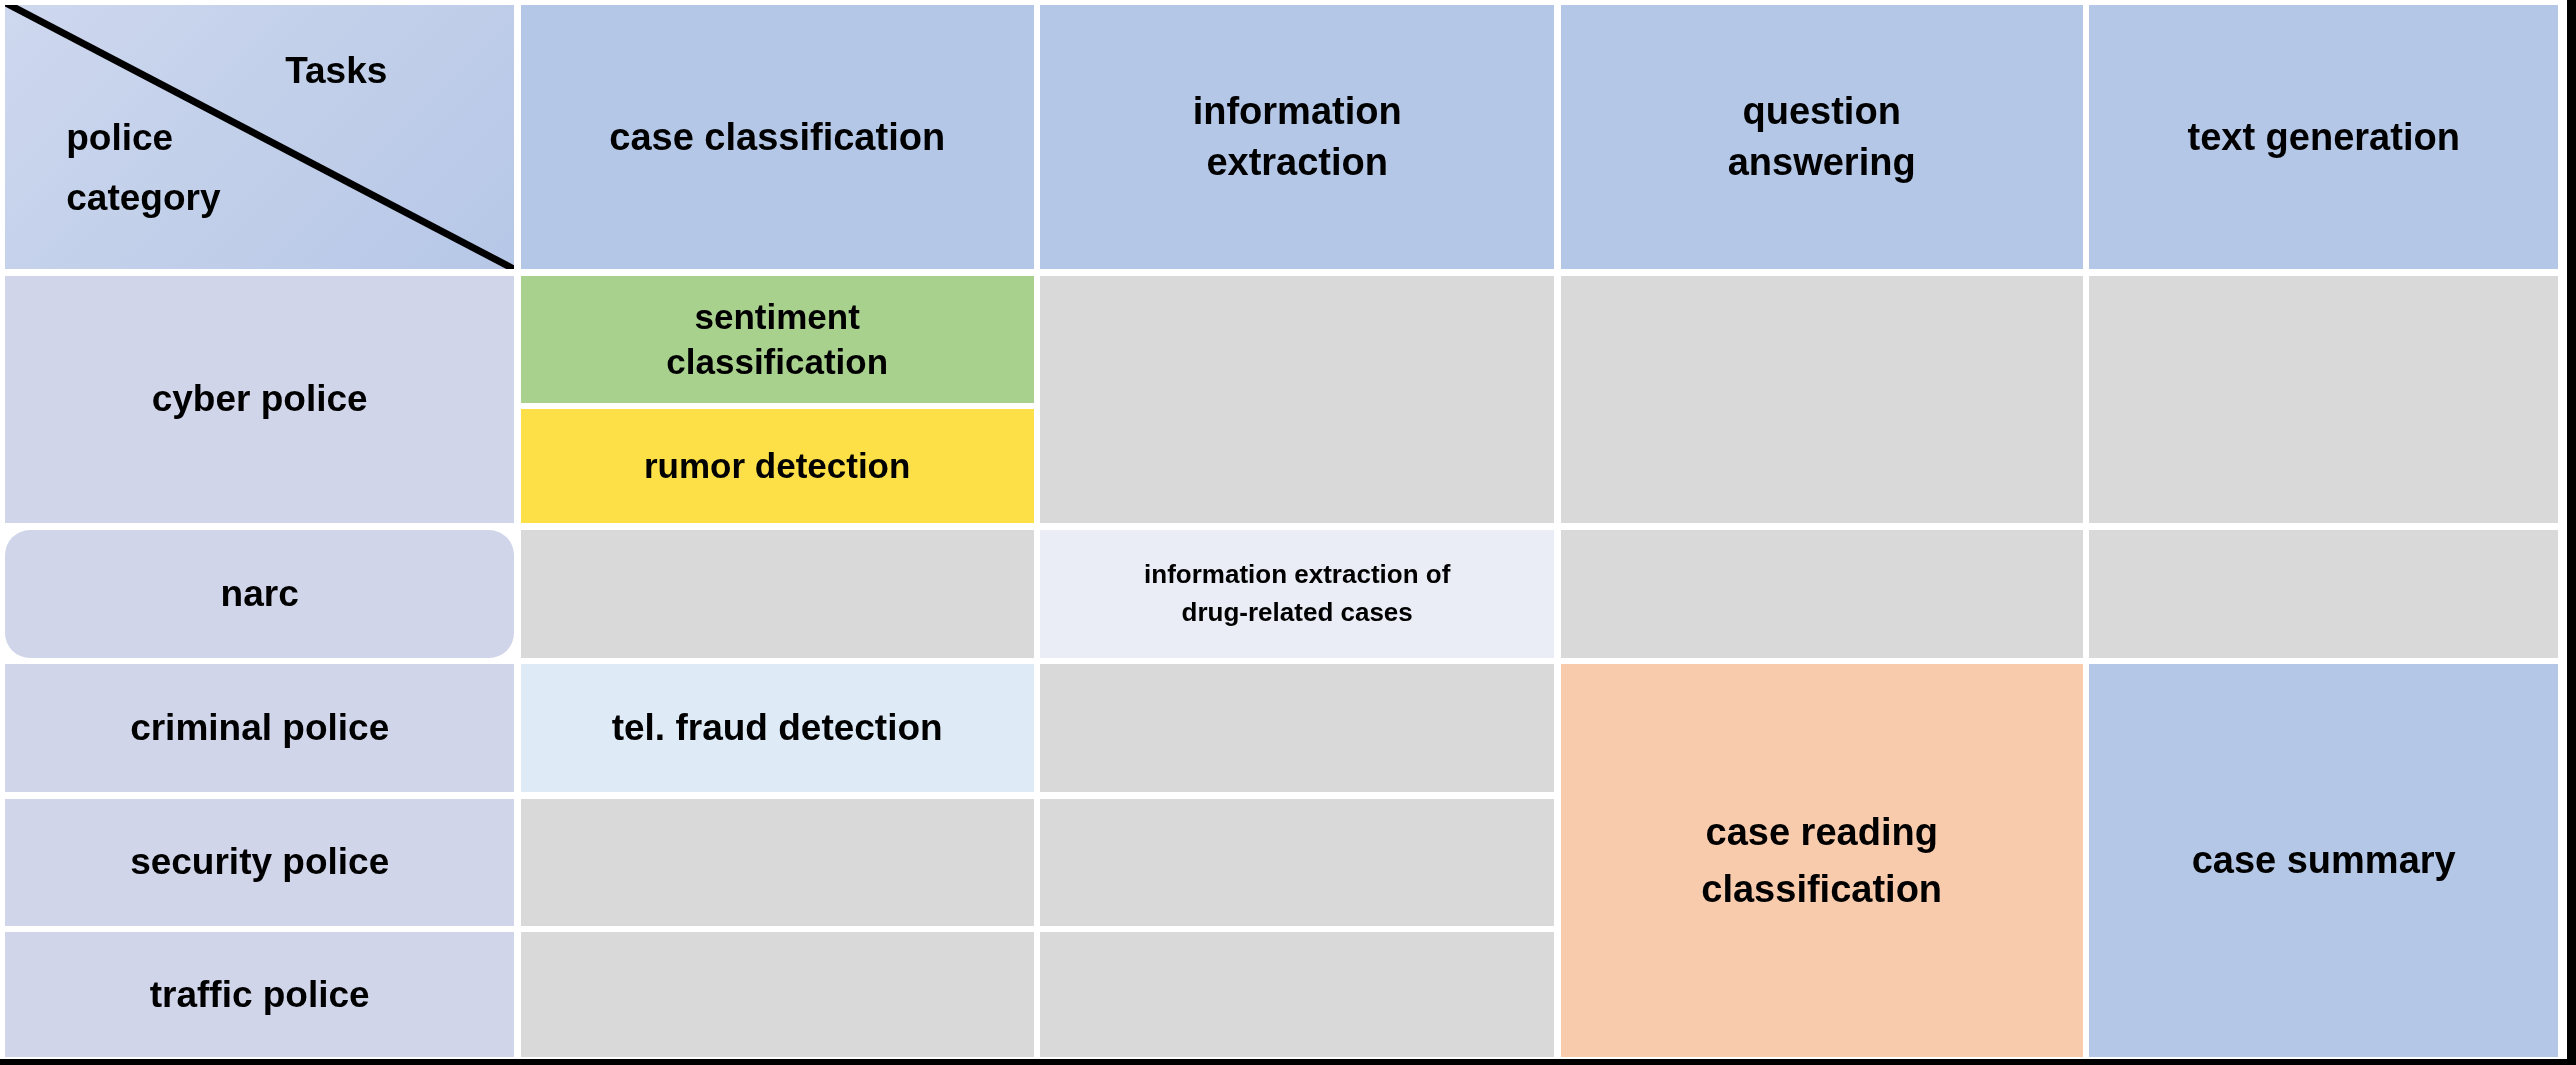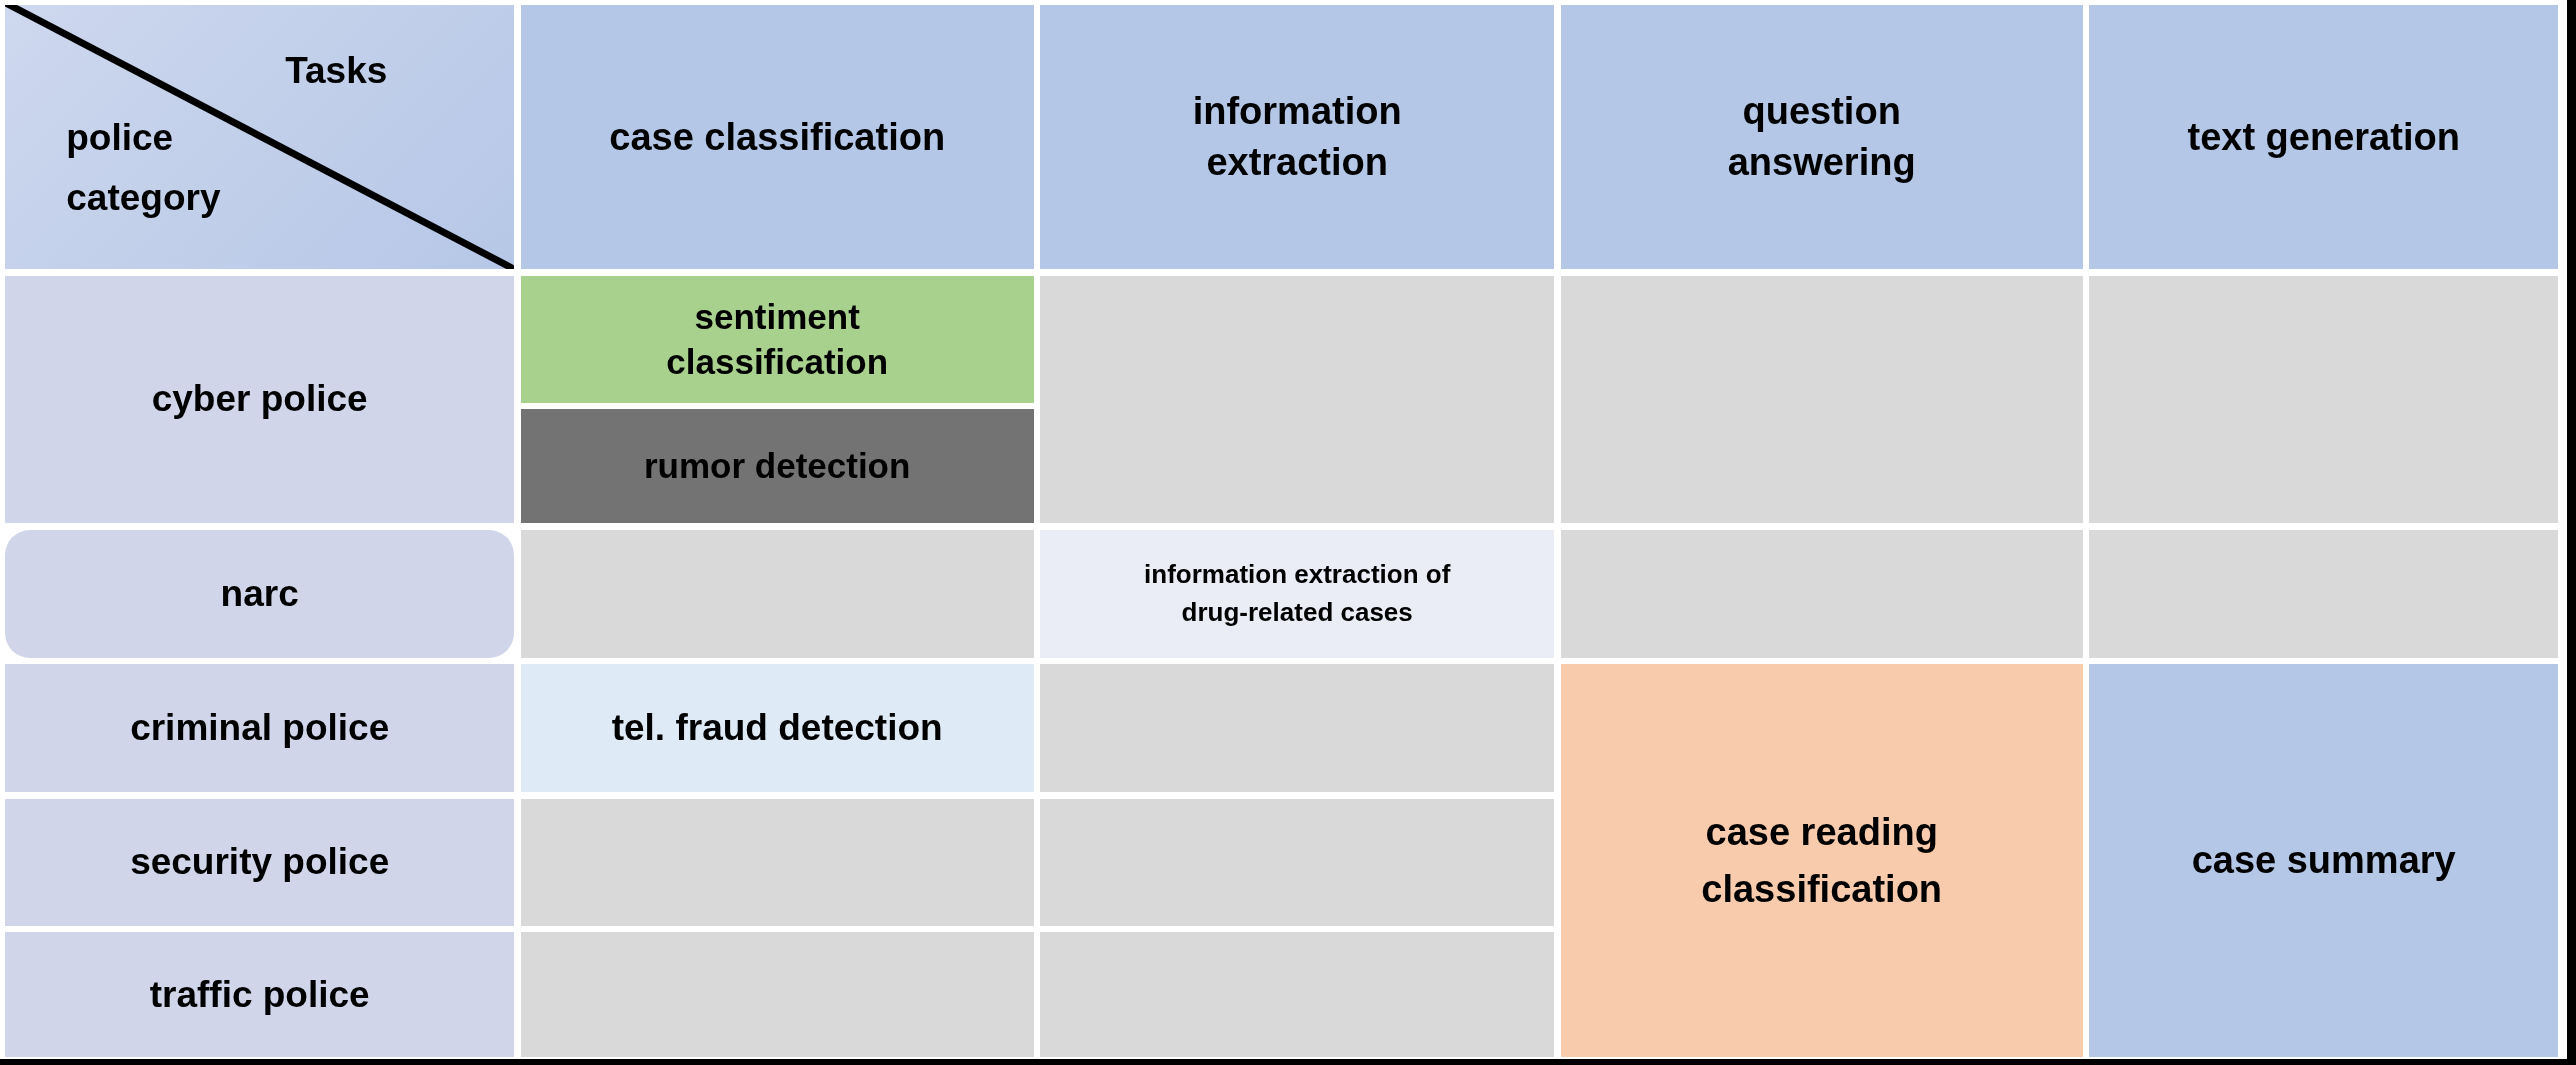--- a/index.html
+++ b/index.html
@@ -99,21 +99,21 @@
 
   .c-sentiment {
     background: #a9d18e;
     grid-column: 2; grid-row: 2;
     font-size: 35px;
     line-height: 1.3;
   }
   .c-sentiment span { max-width: 281px; }
 
   .c-rumor {
-    background: #737373;
+    background: #fde047;
     grid-column: 2; grid-row: 3;
     font-size: 35px;
   }
 
   .c-drug {
     background: #eaecf6;
     grid-column: 3; grid-row: 4;
     font-size: 26px;
     line-height: 1.45;
   }

